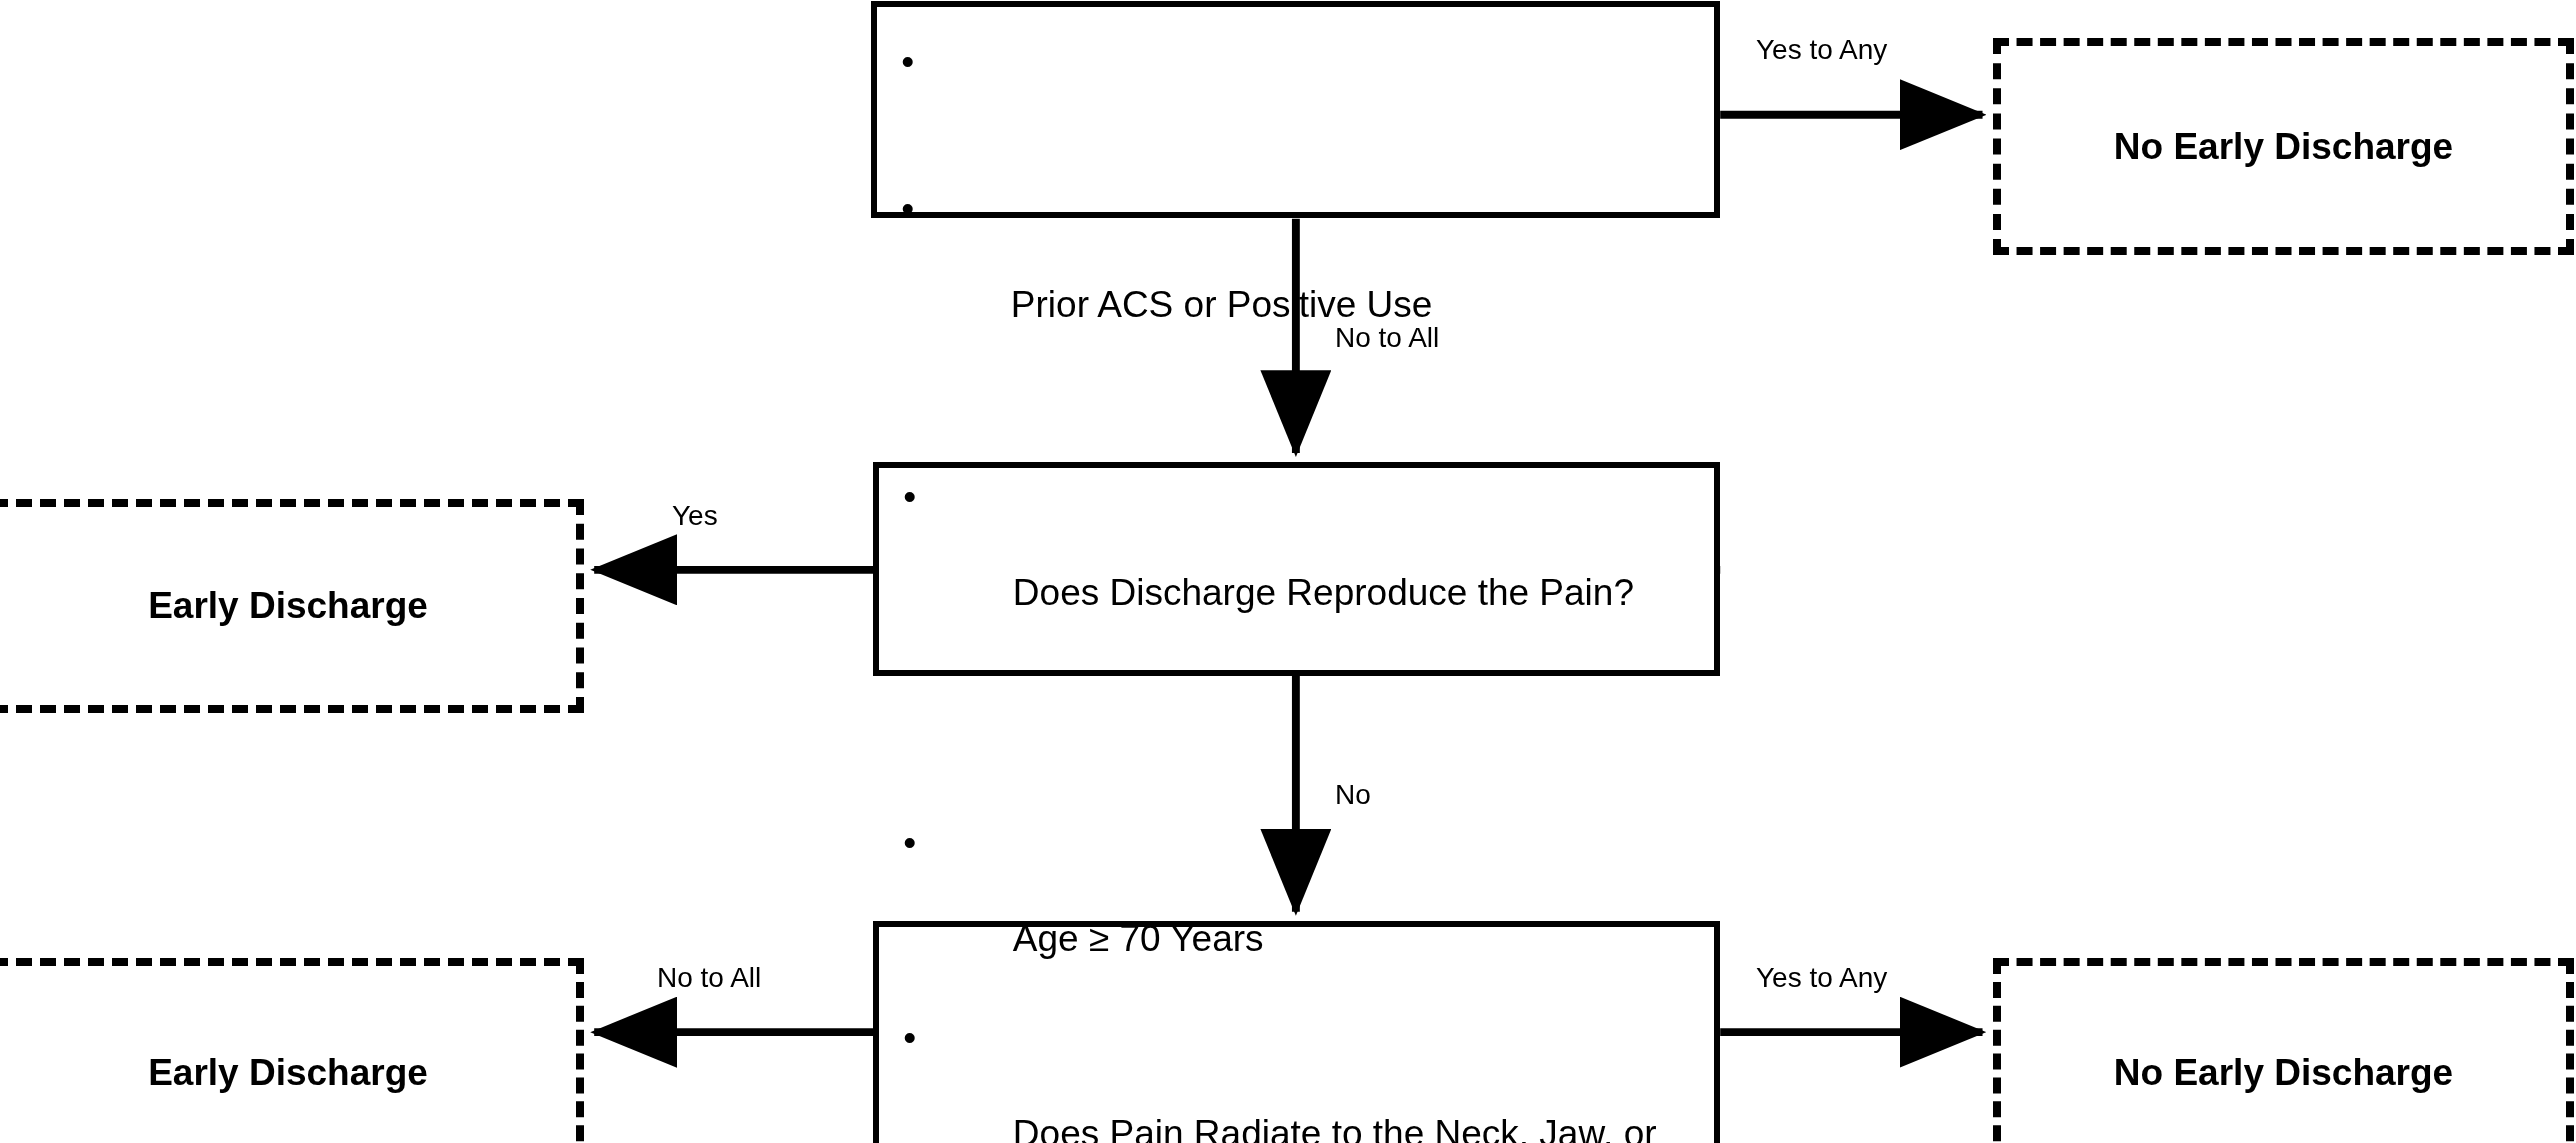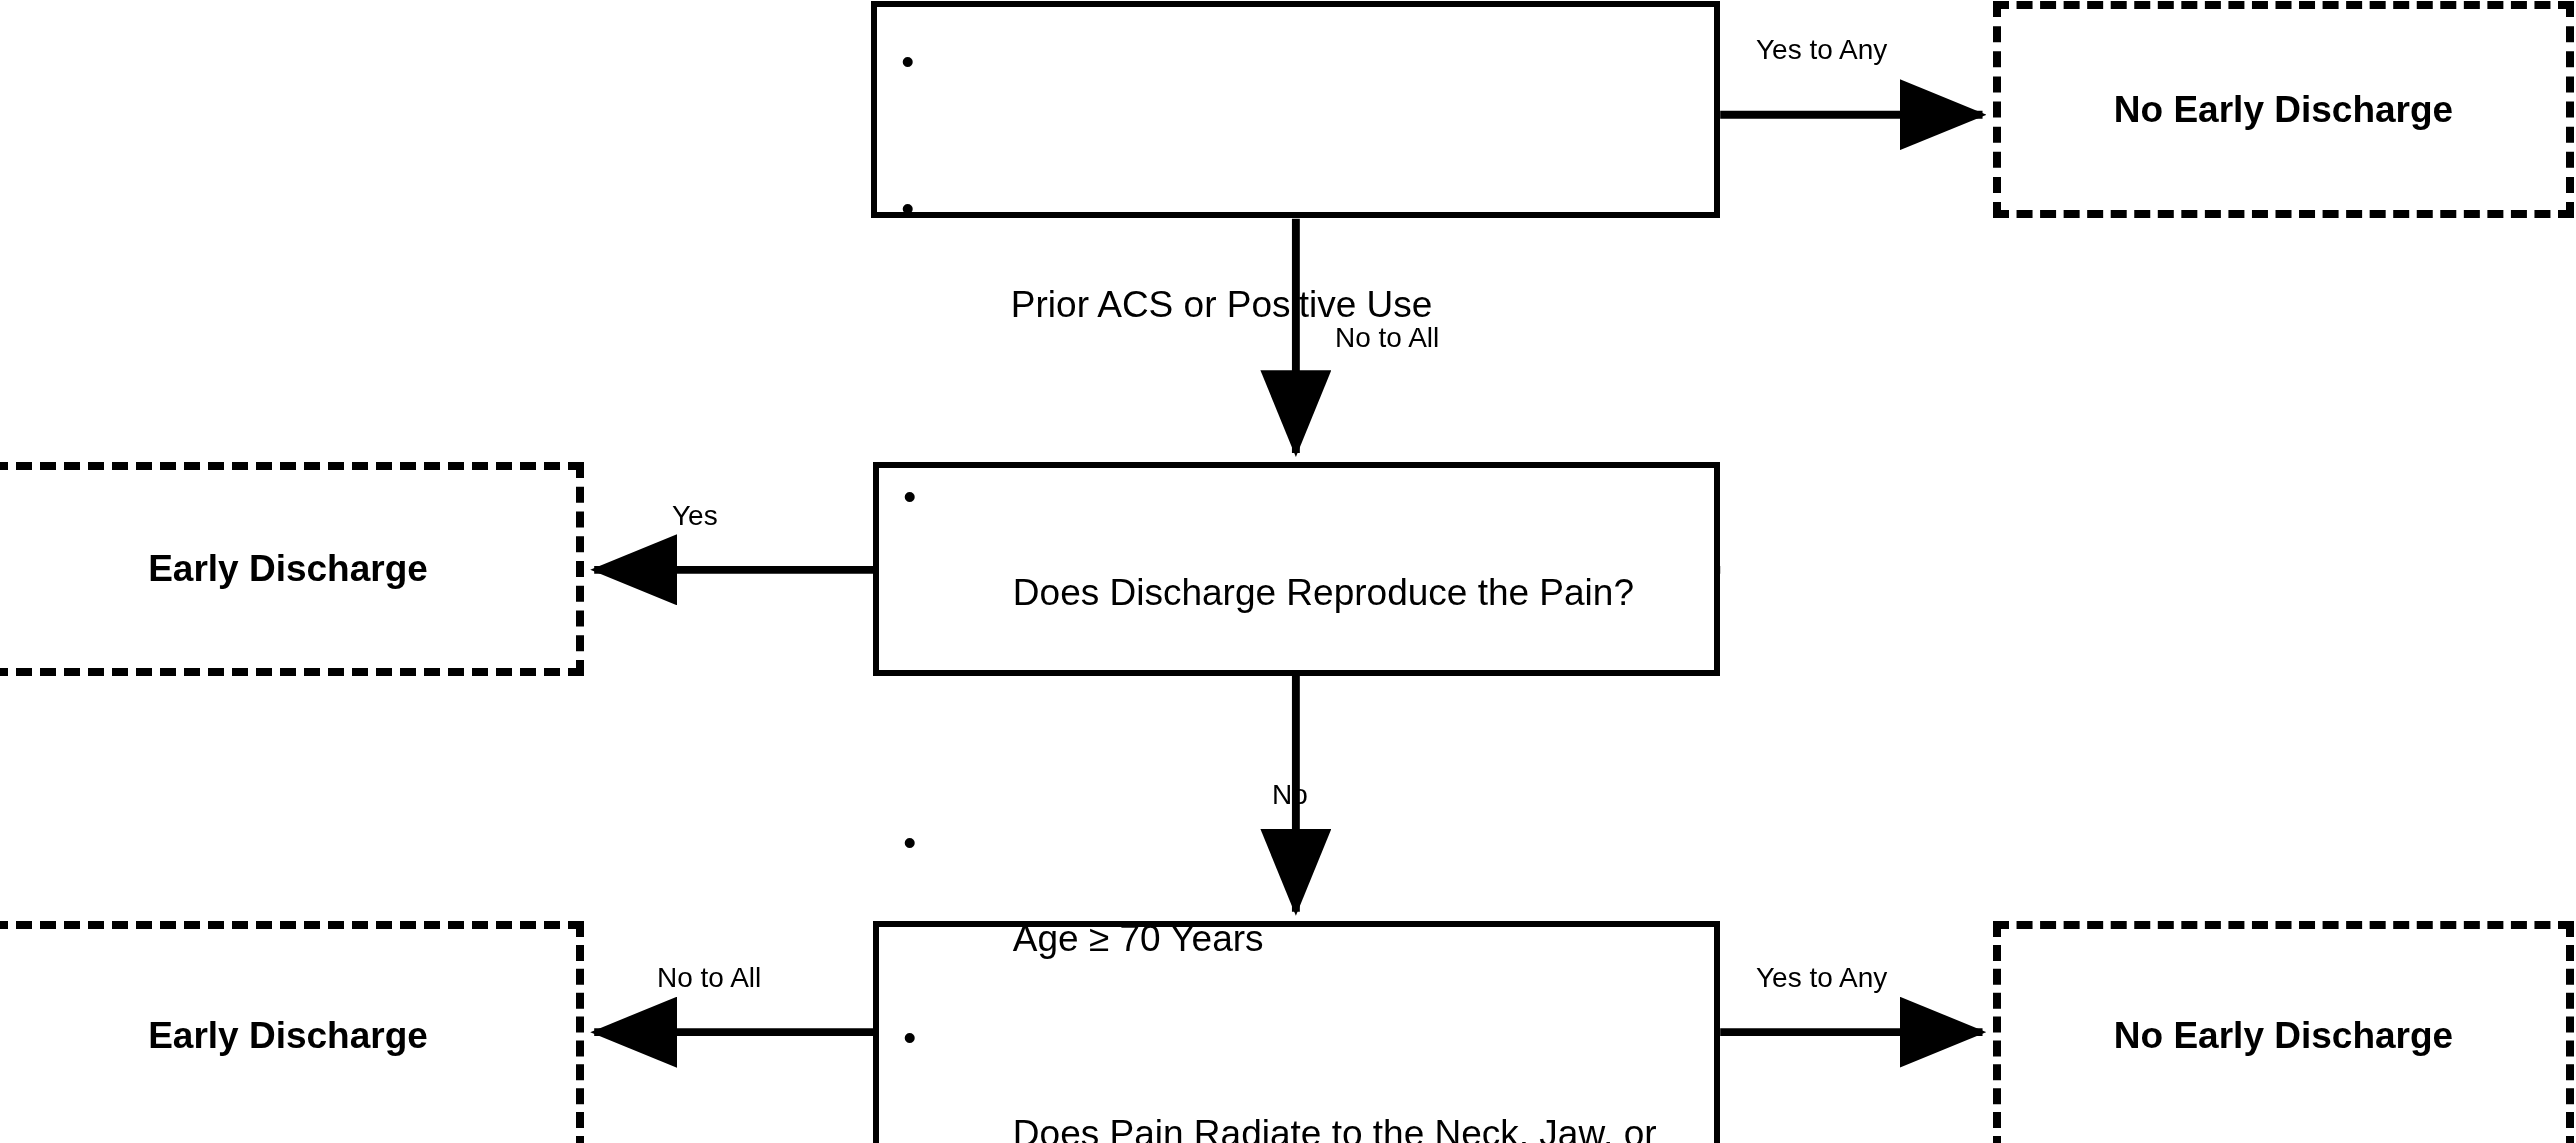--- a/index.html
+++ b/index.html
@@ -20,20 +20,21 @@
   .node {
     position: absolute;
     box-sizing: border-box;
     background: #ffffff;
   }
   .node.solid {
     border: 6.5px solid #000000;
   }
   .node.dashed {
     border: 8px dashed #000000;
+    margin-top: 37px;
   }
 
   
   .criteria {
     display: flex;
     flex-direction: column;
     justify-content: center;
     padding: 0 24.4px 0 18.6px;
   }
   .criteria ul {
@@ -119,21 +120,21 @@
 
     <line x1="2400" y1="1440" x2="2766" y2="1440" stroke="#000000" stroke-width="11" marker-end="url(#arrowR)"></line>
   </svg>
 
   <div class="edge-label" style="left:1756px; top:36px;">Yes to Any</div>
 
   <div class="edge-label" style="left:1335px; top:324px;">No to All</div>
 
   <div class="edge-label" style="left:672px; top:502px;">Yes</div>
 
-  <div class="edge-label" style="left:1272px; top:781px;">No</div>
+  <div class="edge-label" style="left:1335px; top:781px;">No</div>
 
   <div class="edge-label" style="left:657px; top:964px;">No to All</div>
 
   <div class="edge-label" style="left:1756px; top:964px;">Yes to Any</div>
 
   <div class="node solid criteria" style="left:871px; top:1.4px; width:849px; height:217px;">
     <ul>
       <li>
         
         

